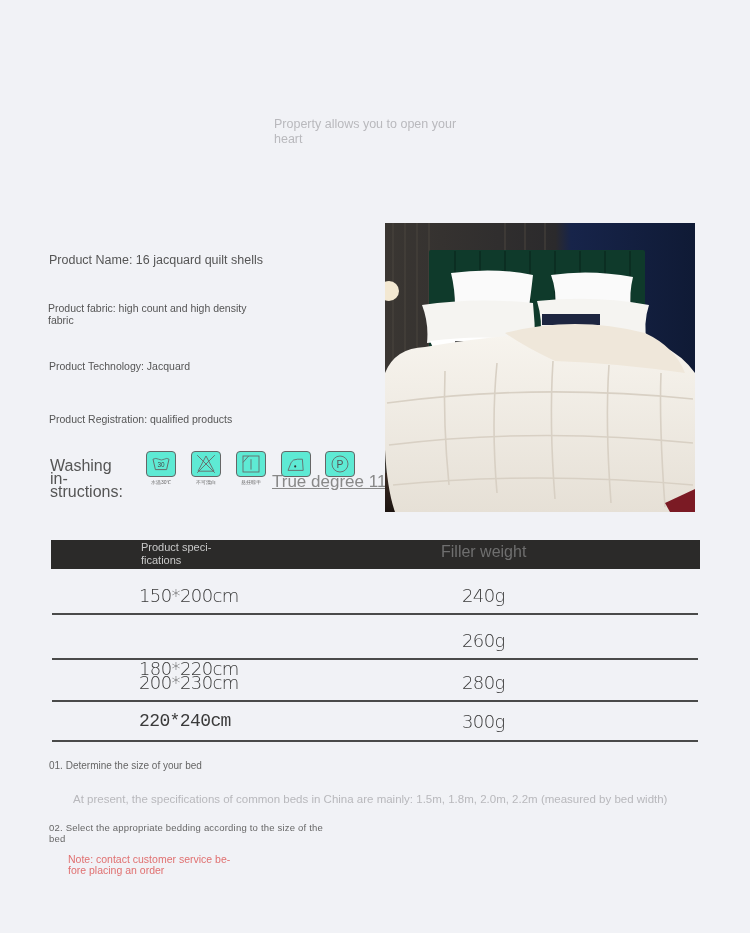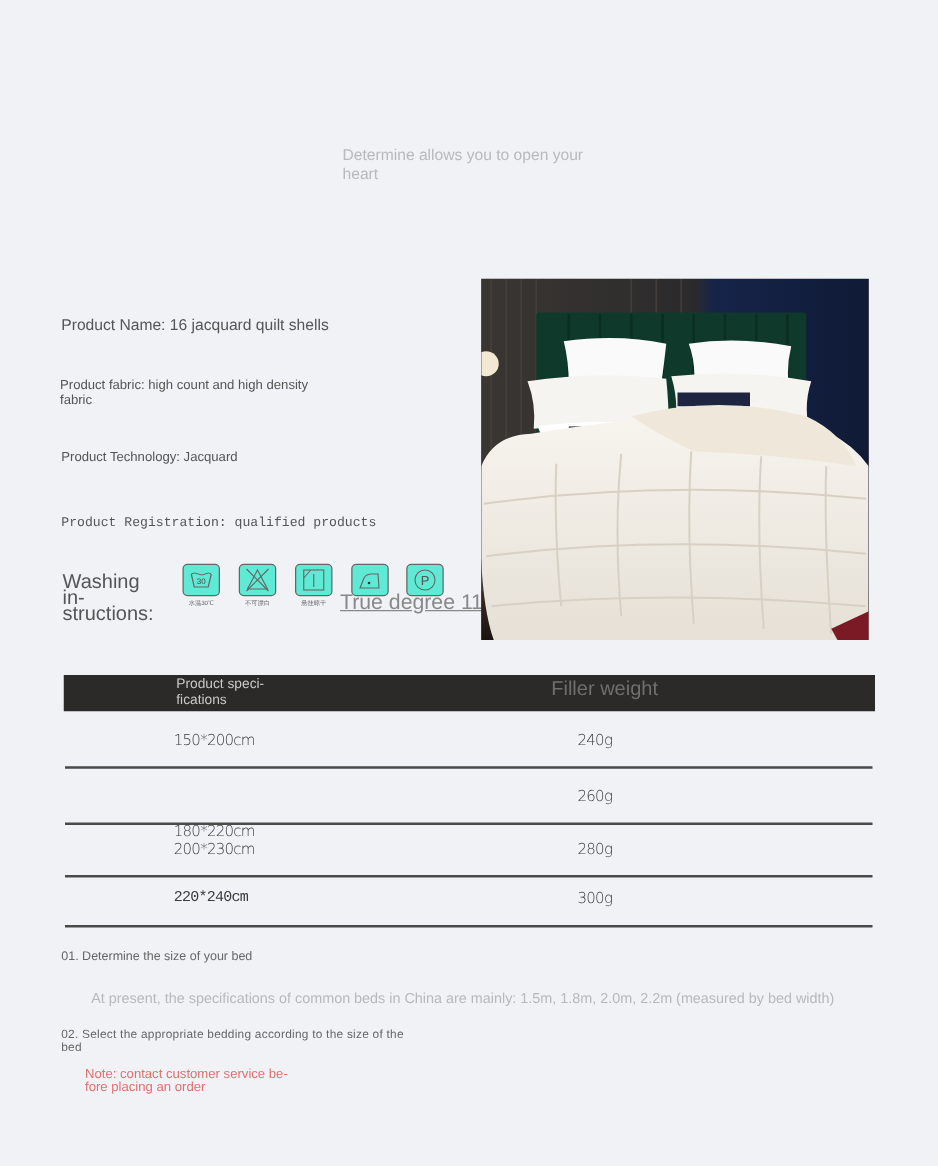--- a/index.html
+++ b/index.html
@@ -20,21 +20,21 @@
   .subtitle {
     left: 274px; top: 117px; width: 200px;
     font-size: 12.5px; line-height: 15px; color: #b9b9bd;
   }
 
   
   .attr { left: 49px; color: #555; }
   .attr-name { top: 253px; font-size: 12.5px; text-align: right; }
   .attr-fabric { left: 48px; top: 302px; width: 225px; font-size: 10.5px; line-height: 12px; }
   .attr-tech { top: 360px; font-size: 10.5px; }
-  .attr-reg { top: 413px; font-size: 10.5px; font-family: Liberation Mono, monospace; }
+  .attr-reg { top: 413px; font-size: 10.5px; }
   .wash-label { left: 50px; top: 459px; width: 80px; font-size: 16px; line-height: 13px; color: #555; }
 
   .wash-icon {
     width: 30px; height: 26px;
     border: 1.4px solid #666;
     border-radius: 4px;
     background: #5eead4;
   }
   .wash-icon svg { display: block; width: 100%; height: 100%; }
   .wash-cap { font-size: 5px; color: #666; text-align: center; width: 34px; }
@@ -56,37 +56,37 @@
   .th-spec {
     left: 141px; top: 541px; width: 100px;
     font-size: 11px; line-height: 13px; color: #c9c9c9;
   }
   .th-weight {
     left: 441px; top: 543px;
     font-size: 16px; color: #6f6f6f;
   }
   .cell {
     font-family: "DejaVu Sans", sans-serif;
-    font-size: 12px; color: #3a3a3a; letter-spacing: -0.6px;
+    font-size: 18px; color: #3a3a3a; letter-spacing: -0.6px;
     font-weight: 300;
   }
   .divider { left: 52px; width: 646px; height: 1.5px; background: #4a4a4a; }
 
   
   .note1 { left: 49px; top: 760px; font-size: 10px; color: #666; }
   .note1-desc { left: 73px; top: 793px; font-size: 11.5px; color: #b8b8bc; white-space: nowrap; }
   .note2 { left: 49px; top: 822px; width: 280px; font-size: 9.5px; line-height: 11px; color: #666; letter-spacing: 0.2px; }
   .note2-warn { left: 68px; top: 854px; width: 180px; font-size: 10.5px; line-height: 11px; color: #e07070; }
 </style>
 </head>
 <body>
 
 <div class="abs title">
 </div>
-<div class="abs subtitle">Determine allows you to open your heart</div>
+<div class="abs subtitle">Property allows you to open your heart</div>
 
 <div class="abs attr attr-name">Product Name: 16 jacquard quilt shells</div>
 <div class="abs attr attr-fabric">Product fabric: high count and high density fabric</div>
 <div class="abs attr attr-tech">Product Technology: Jacquard</div>
 <div class="abs attr attr-reg">Product Registration: qualified products</div>
 <div class="abs wash-label">Washing in- structions:</div>
 
 <div class="abs" style="left:146px;top:451px;">
   <div class="wash-icon">
     <svg viewBox="0 0 30 30">

